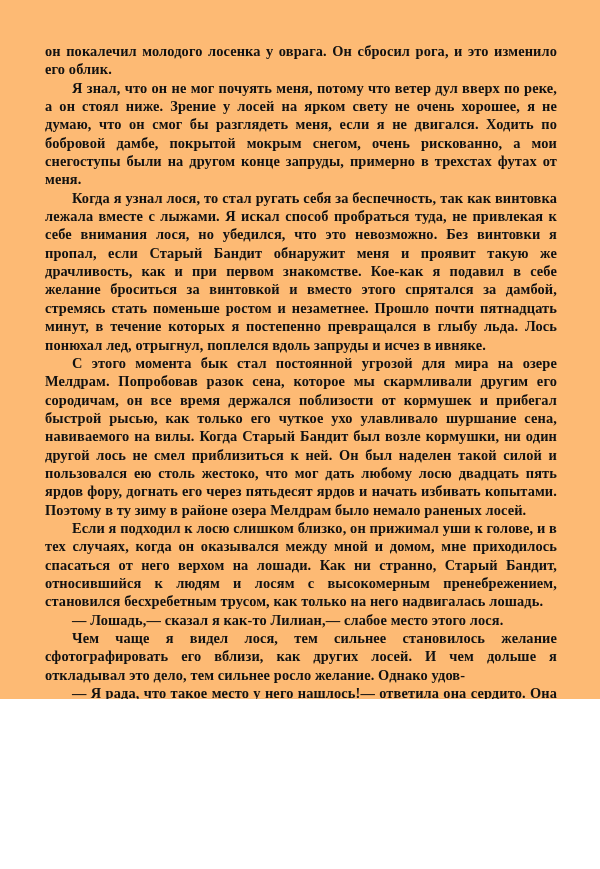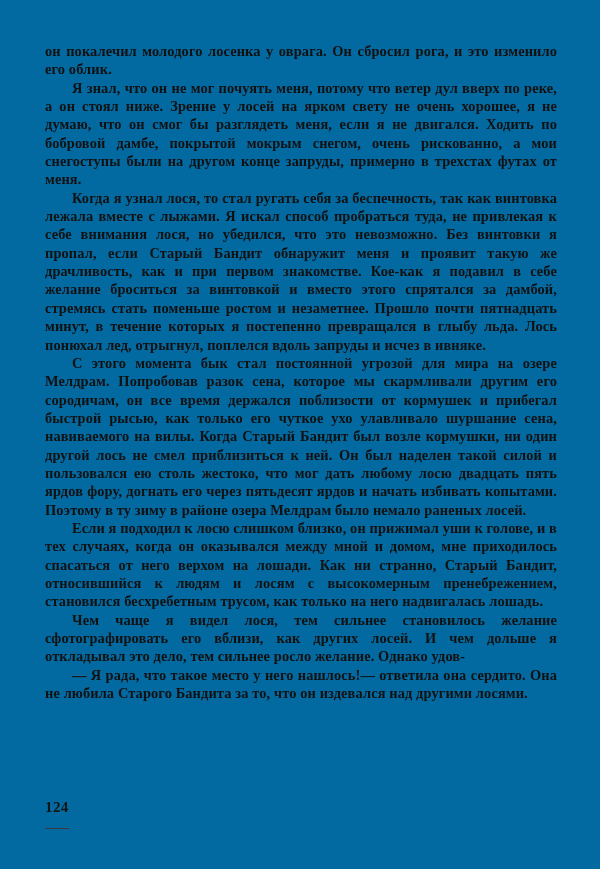--- a/index.html
+++ b/index.html
@@ -3,22 +3,22 @@
 <meta charset="utf-8">
 <style>
   html, body {
     margin: 0;
     padding: 0;
     background: #ffffff;
   }
   .page {
     position: relative;
     width: 600px;
-    height: 869px;
-    background: #0369a1;
+    height: 699px;
+    background: #fdba74;
     overflow: hidden;
     box-sizing: border-box;
   }
   .text-block {
     position: absolute;
     left: 45px;
     top: 42px;
     width: 512px;
     font-family: "Liberation Serif", "DejaVu Serif", serif;
     font-size: 14.4px;
@@ -57,19 +57,20 @@
 <body>
 
 <div class="page">
 
   <div class="text-block">
     <p class="para no-indent">он покалечил молодого лосенка у оврага. Он сбросил рога, и это изменило его облик.</p>
     <p class="para">Я знал, что он не мог почуять меня, потому что ветер дул вверх по реке, а он стоял ниже. Зрение у лосей на ярком свету не очень хорошее, я не думаю, что он смог бы разглядеть меня, если я не двигался. Ходить по бобровой дамбе, покрытой мокрым снегом, очень рискованно, а мои снегоступы были на другом конце запруды, примерно в трехстах футах от меня.</p>
     <p class="para">Когда я узнал лося, то стал ругать себя за беспечность, так как винтовка лежала вместе с лыжами. Я искал способ пробраться туда, не привлекая к себе внимания лося, но убедился, что это невозможно. Без винтовки я пропал, если Старый Бандит обнаружит меня и проявит такую же драчливость, как и при первом знакомстве. Кое-как я подавил в себе желание броситься за винтовкой и вместо этого спрятался за дамбой, стремясь стать поменьше ростом и незаметнее. Прошло почти пятнадцать минут, в течение которых я постепенно превращался в глыбу льда. Лось понюхал лед, отрыгнул, поплелся вдоль запруды и исчез в ивняке.</p>
     <p class="para">С этого момента бык стал постоянной угрозой для мира на озере Мелдрам. Попробовав разок сена, которое мы скармливали другим его сородичам, он все время держался поблизости от кормушек и прибегал быстрой рысью, как только его чуткое ухо улавливало шуршание сена, навиваемого на вилы. Когда Старый Бандит был возле кормушки, ни один другой лось не смел приблизиться к ней. Он был наделен такой силой и пользовался ею столь жестоко, что мог дать любому лосю двадцать пять ярдов фору, догнать его через пятьдесят ярдов и начать избивать копытами. Поэтому в ту зиму в районе озера Мелдрам было немало раненых лосей.</p>
     <p class="para">Если я подходил к лосю слишком близко, он прижимал уши к голове, и в тех случаях, когда он оказывался между мной и домом, мне приходилось спасаться от него верхом на лошади. Как ни странно, Старый Бандит, относившийся к людям и лосям с высокомерным пренебрежением, становился бесхребетным трусом, как только на него надвигалась лошадь.</p>
+    <p class="para">— Лошадь,— сказал я как-то Лилиан,— слабое место этого лося.</p>
     <p class="para">Чем чаще я видел лося, тем сильнее становилось желание сфотографировать его вблизи, как других лосей. И чем дольше я откладывал это дело, тем сильнее росло желание. Однако удов-</p>
     <p class="para">— Я рада, что такое место у него нашлось!— ответила она сердито. Она не любила Старого Бандита за то, что он издевался над другими лосями.</p>
   </div>
 
   <div class="folio">124</div>
 
 </div>
 
 </body></html>

